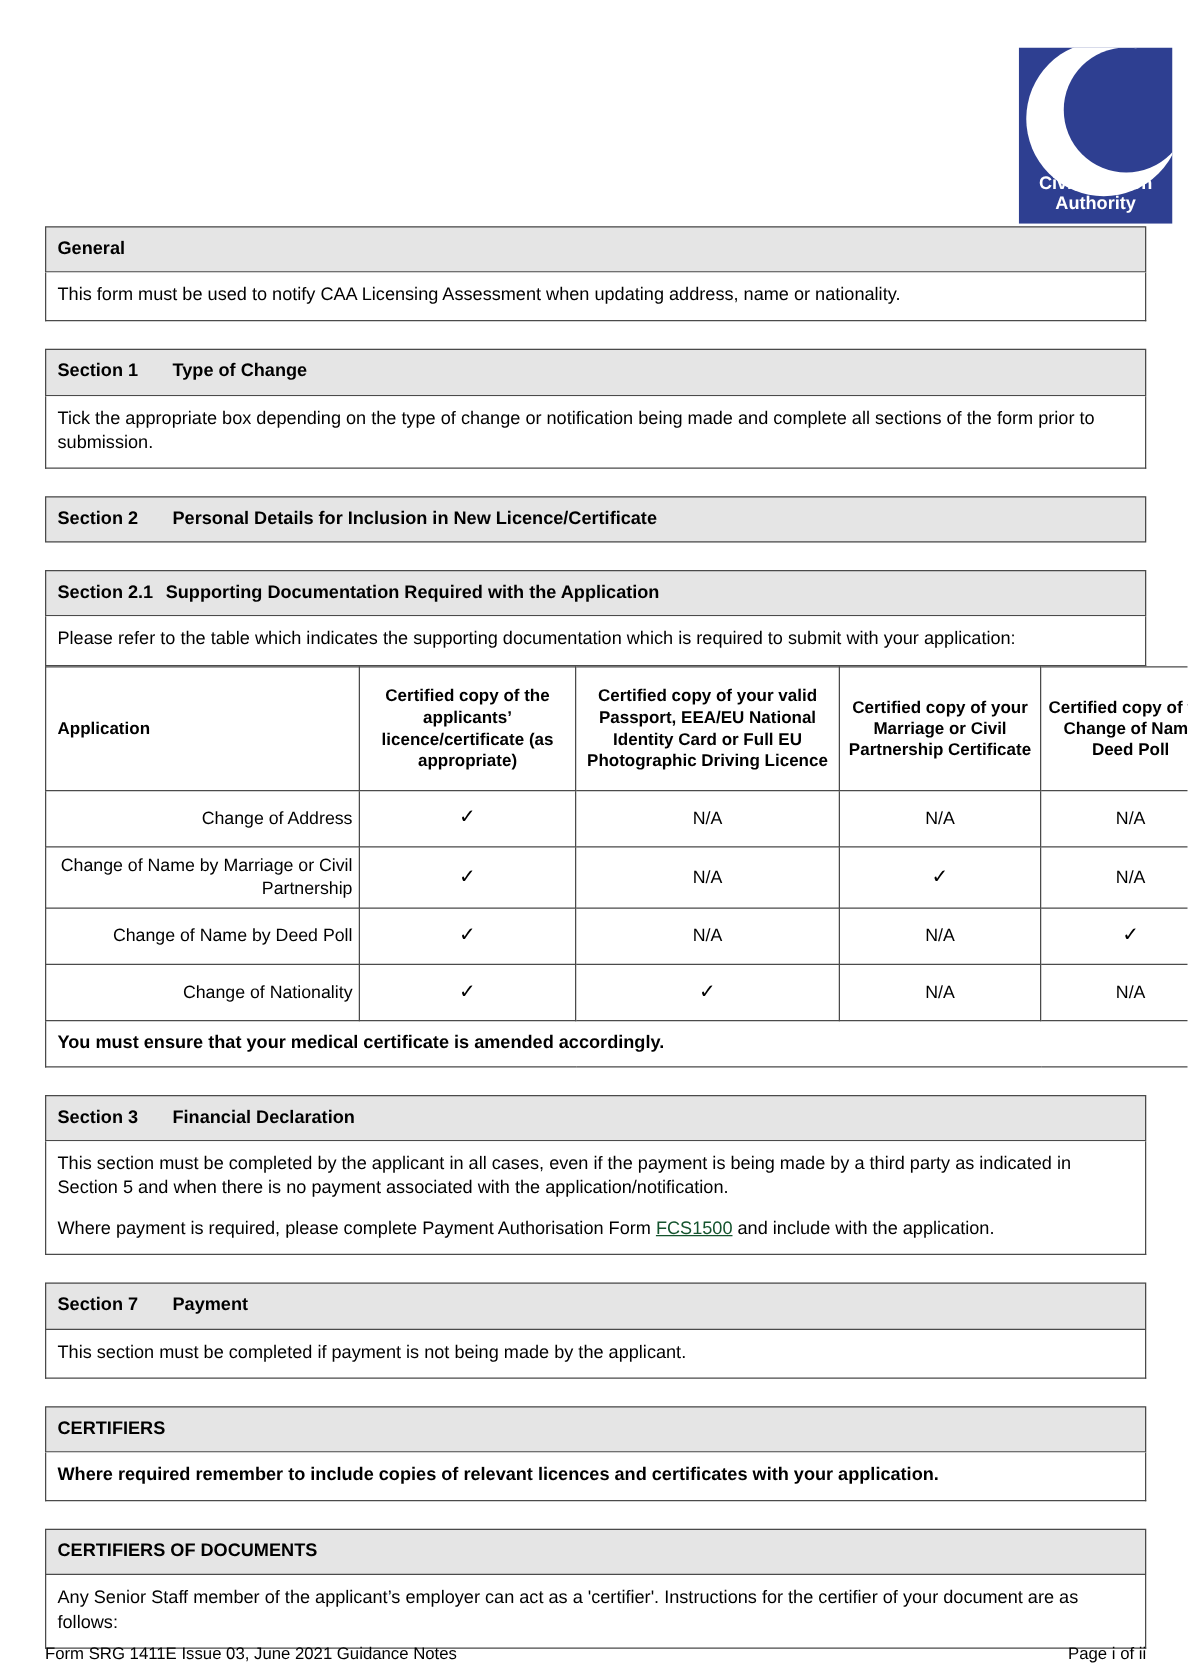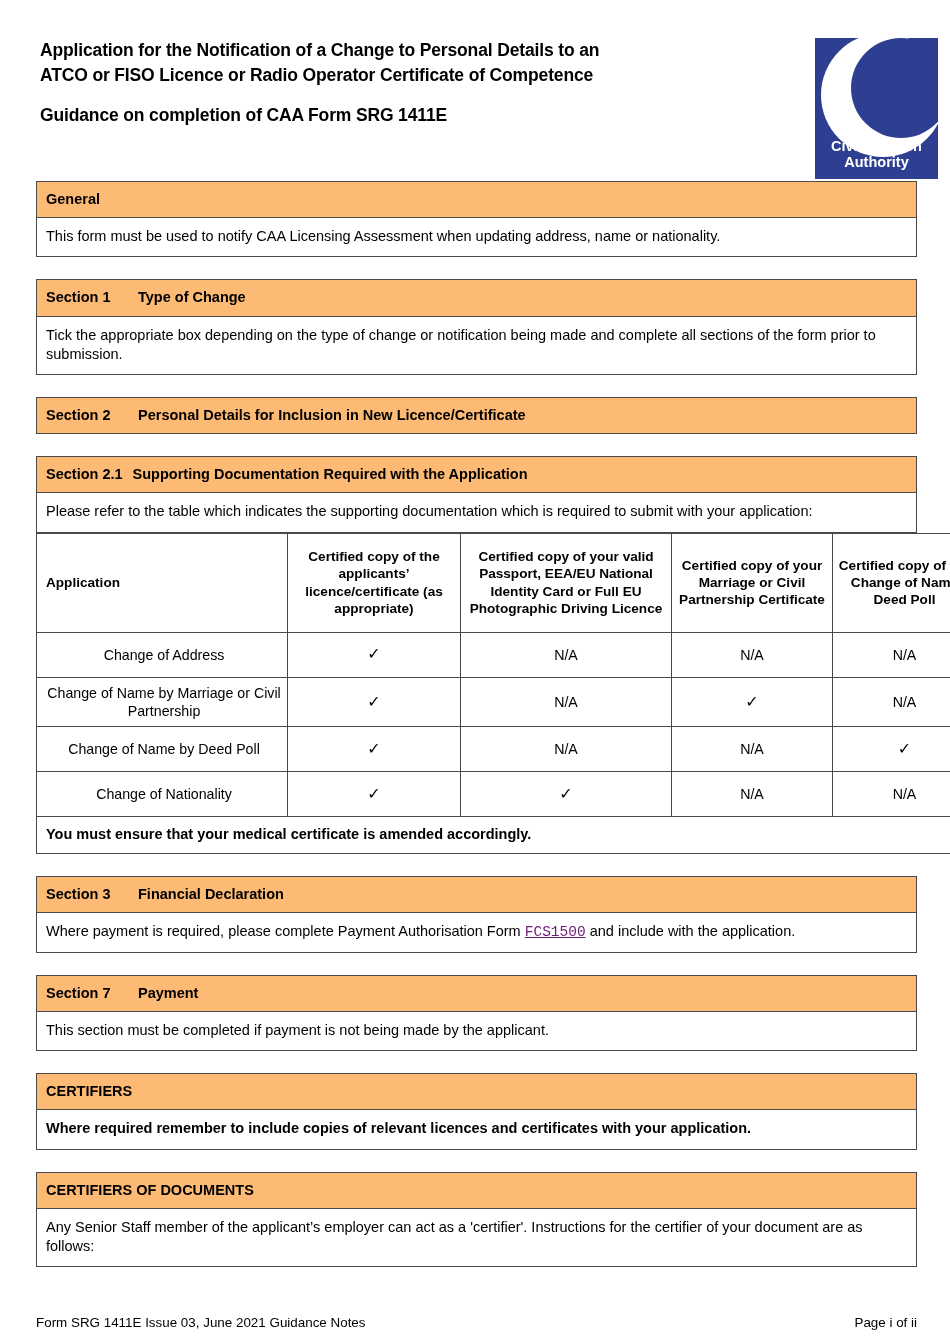--- a/index.html
+++ b/index.html
@@ -67,21 +67,21 @@
     margin-top: 22px;
   }
   .block.first { margin-top: 31px; }
 
   .bar {
     border: 1px solid #4a4a4a;
     padding: 8px 9px 9px 9px;
     font-size: 14.5px;
     font-weight: bold;
     line-height: 1.25;
-    background: #fdba74;
+    background: #e5e5e5;
   }
   .bar .sec-no {
     display: inline-block;
     min-width: 92px;
   }
   .bar .sec-no.tight {
     min-width: 0;
     margin-right: 10px;
   }
 
@@ -97,23 +97,22 @@
     margin: 0;
   }
   .body-box p + p {
     margin-top: 14px;
   }
   .body-box.bold {
     font-weight: bold;
   }
 
   a.link {
-    color: #701a75;
+    color: #14532d;
     text-decoration: underline;
-    font-family: Liberation Mono, monospace;
   }
 
   
   .doc-table {
     border-collapse: collapse;
     width: 100%;
     table-layout: fixed;
     border: 1px solid #4a4a4a;
     border-top: none;
     background: #ffffff;
@@ -129,21 +128,21 @@
   .doc-table thead th {
     font-weight: bold;
     text-align: center;
     height: 86px;
   }
   .doc-table thead th.col-app {
     text-align: left;
     padding-left: 9px;
   }
   .doc-table tbody td.rowhead {
-    text-align: center;
+    text-align: right;
     padding-left: 9px;
     font-weight: normal;
     font-size: 14.2px;
     height: 32px;
   }
   .doc-table tbody td.mark {
     text-align: center;
     font-size: 14.2px;
   }
   .doc-table tbody td.mark.tick {
@@ -174,27 +173,20 @@
     align-items: baseline;
     font-size: 13.4px;
   }
 </style>
 </head>
 <body>
 
 <div class="page">
 
   <div class="header">
-    <div class="header-titles">
-      <div class="title-main">
-        <span>Application for the Notification of a Change to Personal Details to an</span><br>
-        <span>ATCO or FISO Licence or Radio Operator Certificate of Competence</span>
-      </div>
-      <div class="title-sub">Guidance on completion of CAA Form SRG 1411E</div>
-    </div>
 
     <div class="logo">
       <svg viewBox="0 0 123 141" width="123" height="141">
         <defs>
           <clipPath id="logoClip">
             <rect x="0" y="0" width="123" height="141"></rect>
           </clipPath>
           <mask id="crescentMask">
             <rect x="0" y="0" width="123" height="141" fill="black"></rect>
             <circle cx="68" cy="57" r="62" fill="white"></circle>
@@ -289,20 +281,21 @@
           </tr>
         </tfoot>
       </table>
     </div>
 
     <div class="block">
       <div class="bar">
         <span class="sec-no">Section 3</span><span>Financial Declaration</span>
       </div>
       <div class="body-box">
+        <p>This section must be completed by the applicant in all cases, even if the payment is being made by a third party as indicated in Section 5 and when there is no payment associated with the application/notification.</p>
         <p><span>Where payment is required, please complete Payment Authorisation Form </span><a class="link" href="#">FCS1500</a><span> and include with the application.</span></p>
       </div>
     </div>
 
     <div class="block">
       <div class="bar">
         <span class="sec-no">Section 7</span><span>Payment</span>
       </div>
       <div class="body-box">
         <p>This section must be completed if payment is not being made by the applicant.</p>

